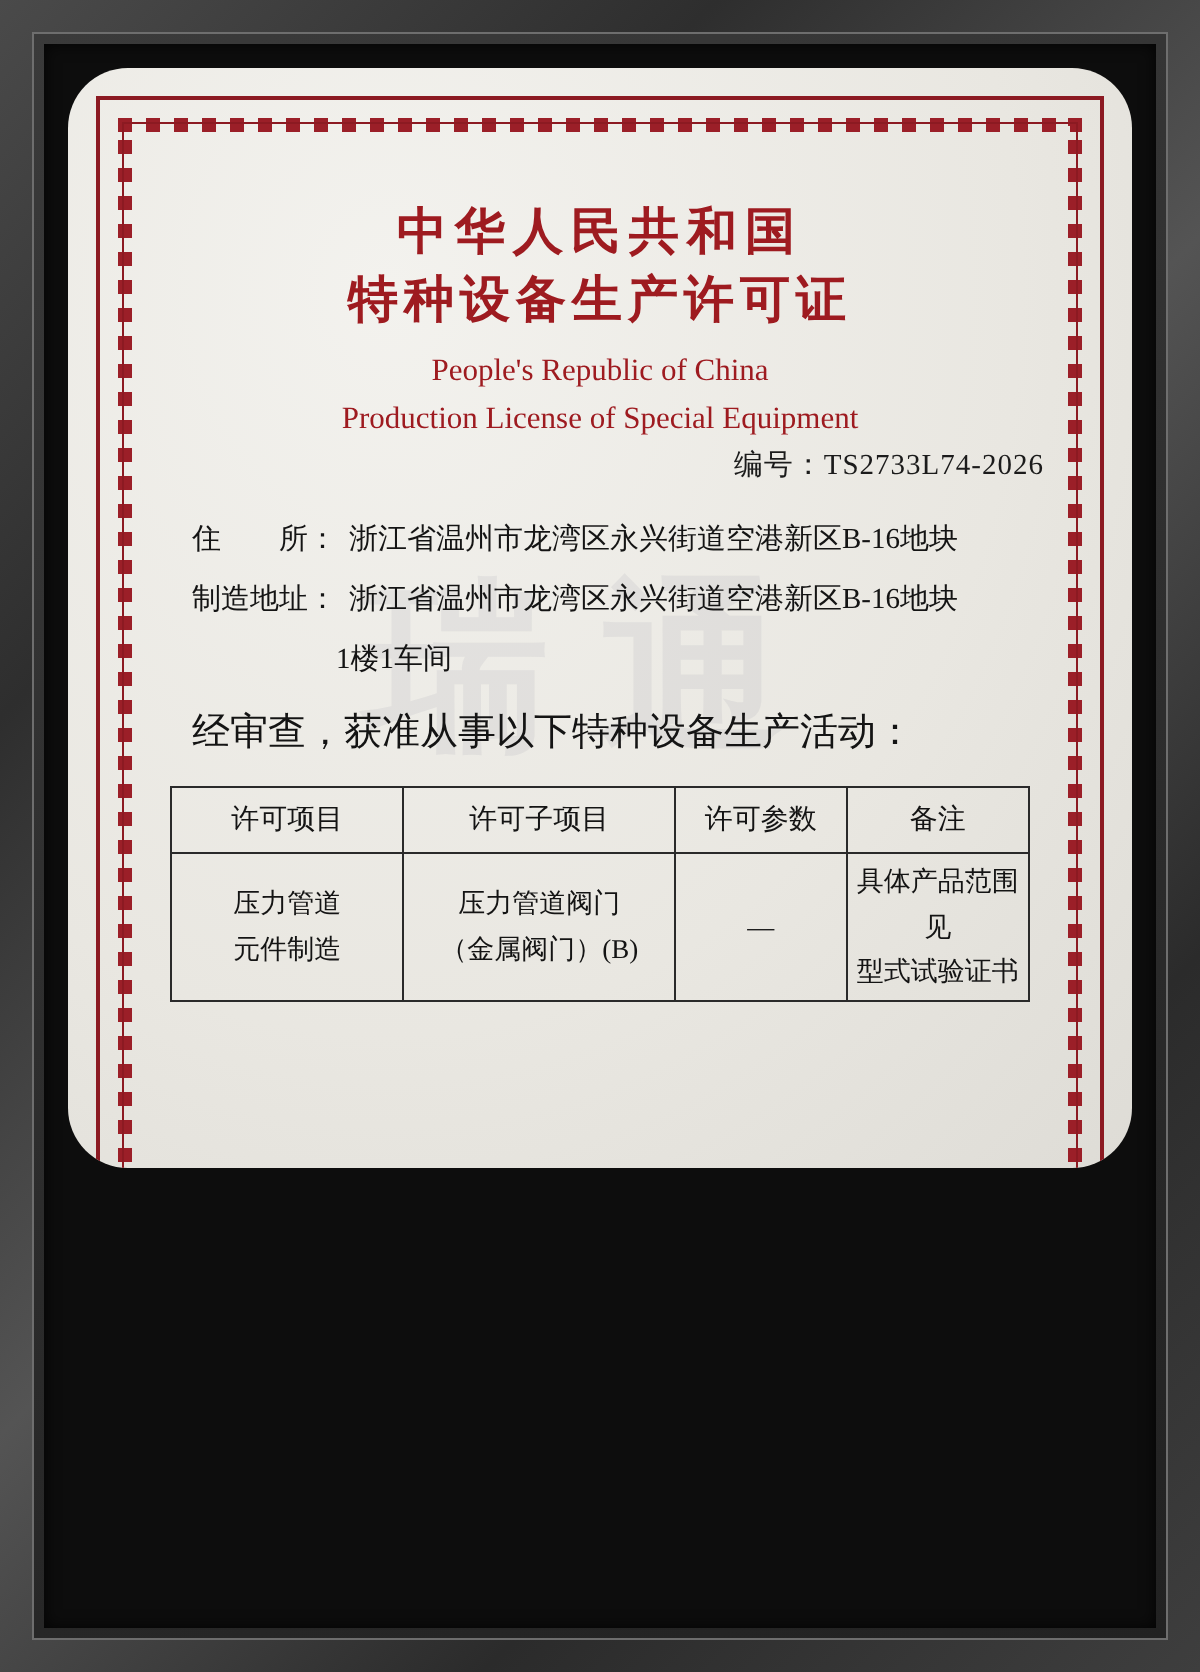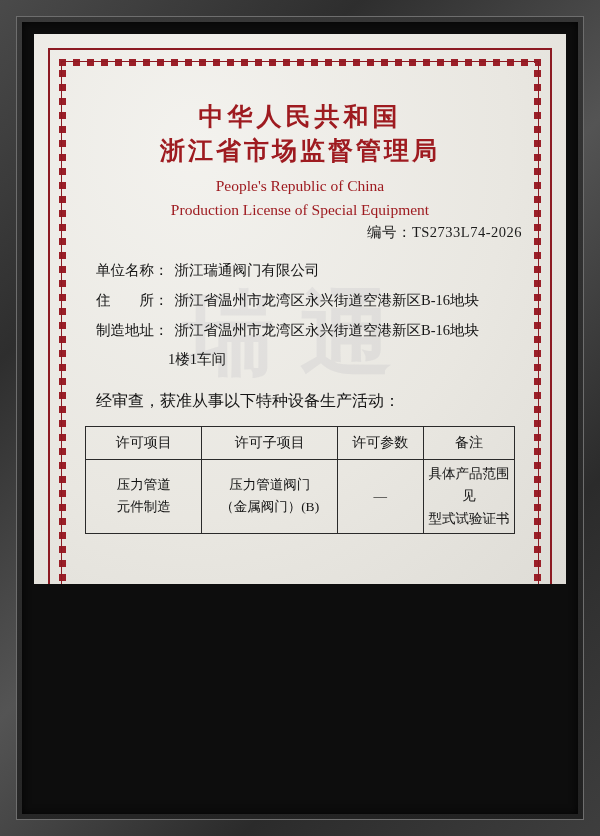--- a/index.html
+++ b/index.html
@@ -42,20 +42,21 @@
   
   .paper {
     position: absolute;
     left: 34px; top: 34px;
     width: 532px; height: 550px;
     background: #eceae5;
     background-image:
       radial-gradient(ellipse at 30% 20%, #f3f2ee 0%, #e9e7e1 60%, #dedcd6 100%);
     box-sizing: border-box;
     overflow: hidden;
+    border-radius: 30px;
   }
 
   
   .watermark {
     position: absolute;
     left: 0; top: 300px;
     width: 532px;
     text-align: center;
     font-size: 92px;
     letter-spacing: 26px;
@@ -151,23 +152,23 @@
     flex: 0 0 auto;
   }
   .field-value {
     margin-left: 6px;
   }
   .field-cont {
     padding-left: 72px;
   }
 
   .intro {
-    margin-top: 16px;
+    margin-top: 8px;
     padding-left: 22px;
-    font-size: 16px;
+    font-size: 19px;
     color: #141414;
   }
 
   
   table.license-table {
     margin: 14px auto 0 auto;
     width: 430px;
     border-collapse: collapse;
     font-size: 13.5px;
     color: #141414;
@@ -260,37 +261,33 @@
     <div class="watermark">瑞通</div>
 
     <div class="border-outer"></div>
     <div class="border-mid"></div>
     <div class="border-inner"></div>
 
     <div class="content">
 
       <div class="title-cn">
         <div class="line1">中华人民共和国</div>
-        <div class="line2">浙江省市场监督管理局</div>
+        <div class="line2">特种设备生产许可证</div>
       </div>
 
       <div class="title-en">
         <div>People's Republic of China</div>
         <div>Production License of Special Equipment</div>
       </div>
 
       <div class="cert-no">
         <span>编号：</span><span>TS2733L74-2026</span>
       </div>
 
       <div class="field-block">
-        <div class="field-row">
-          <span class="field-label">单位名称：</span>
-          <span class="field-value">浙江瑞通阀门有限公司</span>
-        </div>
         <div class="field-row">
           <span class="field-label">住　　所：</span>
           <span class="field-value">浙江省温州市龙湾区永兴街道空港新区B-16地块</span>
         </div>
         <div class="field-row">
           <span class="field-label">制造地址：</span>
           <span class="field-value">浙江省温州市龙湾区永兴街道空港新区B-16地块</span>
         </div>
         <div class="field-cont">1楼1车间</div>
       </div>

